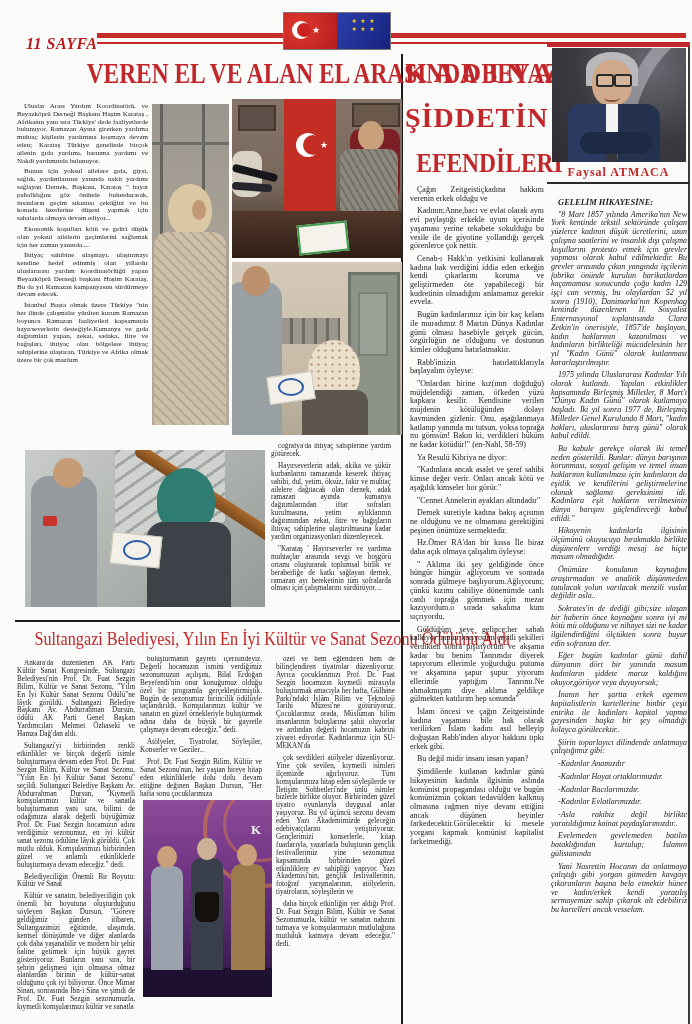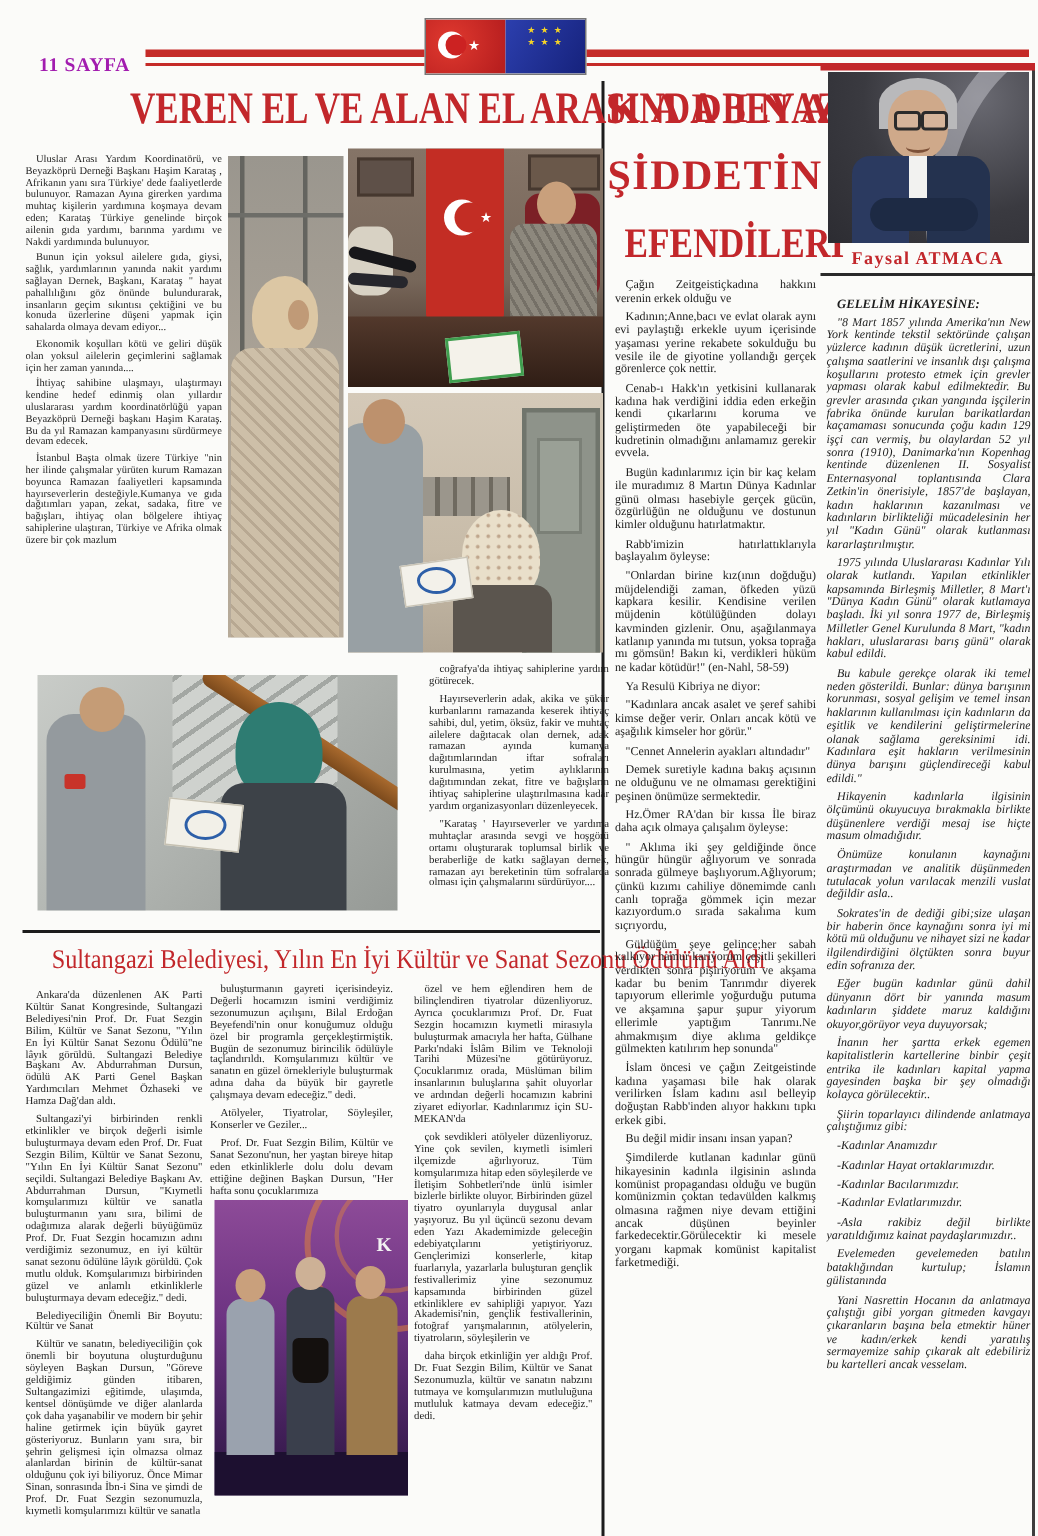--- a/index.html
+++ b/index.html
@@ -1,19 +1,19 @@
 <!DOCTYPE html>
 <html><head>
 <meta charset="utf-8">
 <style>
   html,body{margin:0;padding:0;}
   body{width:692px;height:1024px;position:relative;background:#fbfbf9;font-family:"Liberation Serif",serif;color:#1d1d1d;overflow:hidden;}
   .abs{position:absolute;}
   
-  .page-label{left:26px;top:35px;font-size:13px;font-weight:bold;letter-spacing:.5px;color:#a21caf;}
+  .page-label{left:26px;top:35px;font-size:16px;font-weight:bold;letter-spacing:.5px;color:#b91c1c;font-style:italic;}
   .rule-thick{left:97px;top:33px;width:589px;height:5px;background:#c52b28;}
   .rule-thin{left:97px;top:42px;width:589px;height:2px;background:#c52b28;}
   .logo{left:283px;top:12px;width:106px;height:36px;border:1px solid #777;display:flex;overflow:hidden;z-index:5;background:#fff;}
   .logo .tr{flex:1;background:radial-gradient(circle at 30% 40%, #e0392f 0%, #b81f1f 90%);position:relative;}
   .logo .tr .cres{position:absolute;left:8px;top:8px;width:18px;height:18px;border-radius:50%;background:#fff;}
   .logo .tr .cres2{position:absolute;left:13px;top:10px;width:14px;height:14px;border-radius:50%;background:#c22;}
   .logo .tr .star{position:absolute;left:28px;top:13px;color:#fff;font-size:9px;line-height:9px;}
   .logo .eu{flex:1;background:linear-gradient(120deg,#2c3fae,#16227c);position:relative;}
   .logo .eu .stars{position:absolute;inset:4px;color:#f5d327;font-size:6px;line-height:8px;text-align:center;letter-spacing:1px;}
   
@@ -28,21 +28,21 @@
   .a3-head{left:405px;top:50px;width:142px;text-align:center;color:#c2272b;font-weight:bold;}
   .a3-head .l{display:block;font-size:28px;line-height:45px;}
   .a3-head .l1{letter-spacing:7px;}
   .a3-head .l2{letter-spacing:1px;}
   .a3-head .l3{transform:scaleX(.84);transform-origin:center;}
   
   .col{text-align:justify;overflow:hidden;}
   .col p{margin:0 0 4px 0;text-indent:7px;}
   .a1c1{left:17px;top:103px;width:131px;height:343px;font-size:7px;line-height:7.8px;}
   .a1c1 p{margin-bottom:3px;}
-  .a1c2{left:271px;top:443px;width:120px;height:186px;font-size:7.2px;line-height:7.9px;margin-left:15px;}
+  .a1c2{left:271px;top:443px;width:120px;height:186px;font-size:7.2px;line-height:7.9px;}
   .a2col{font-size:7.2px;line-height:7.9px;}
   .a2c1{left:17px;top:648px;width:118px;height:368px;margin-top:12px;}
   .a2c2{left:140px;top:656px;width:122px;height:142px;}
   .a2c3{left:276px;top:656px;width:119px;height:368px;}
   .a3col{font-size:8px;line-height:8.7px;}
   .a3c1{left:410px;top:186px;width:134px;height:838px;}
   .a3c2{left:551px;top:198px;width:136px;height:826px;font-style:italic;}
   .colhead{font-weight:bold;font-size:8.5px;margin:0 0 8px 0;text-indent:7px;}
   
   .ph{overflow:hidden;background:#888;}

